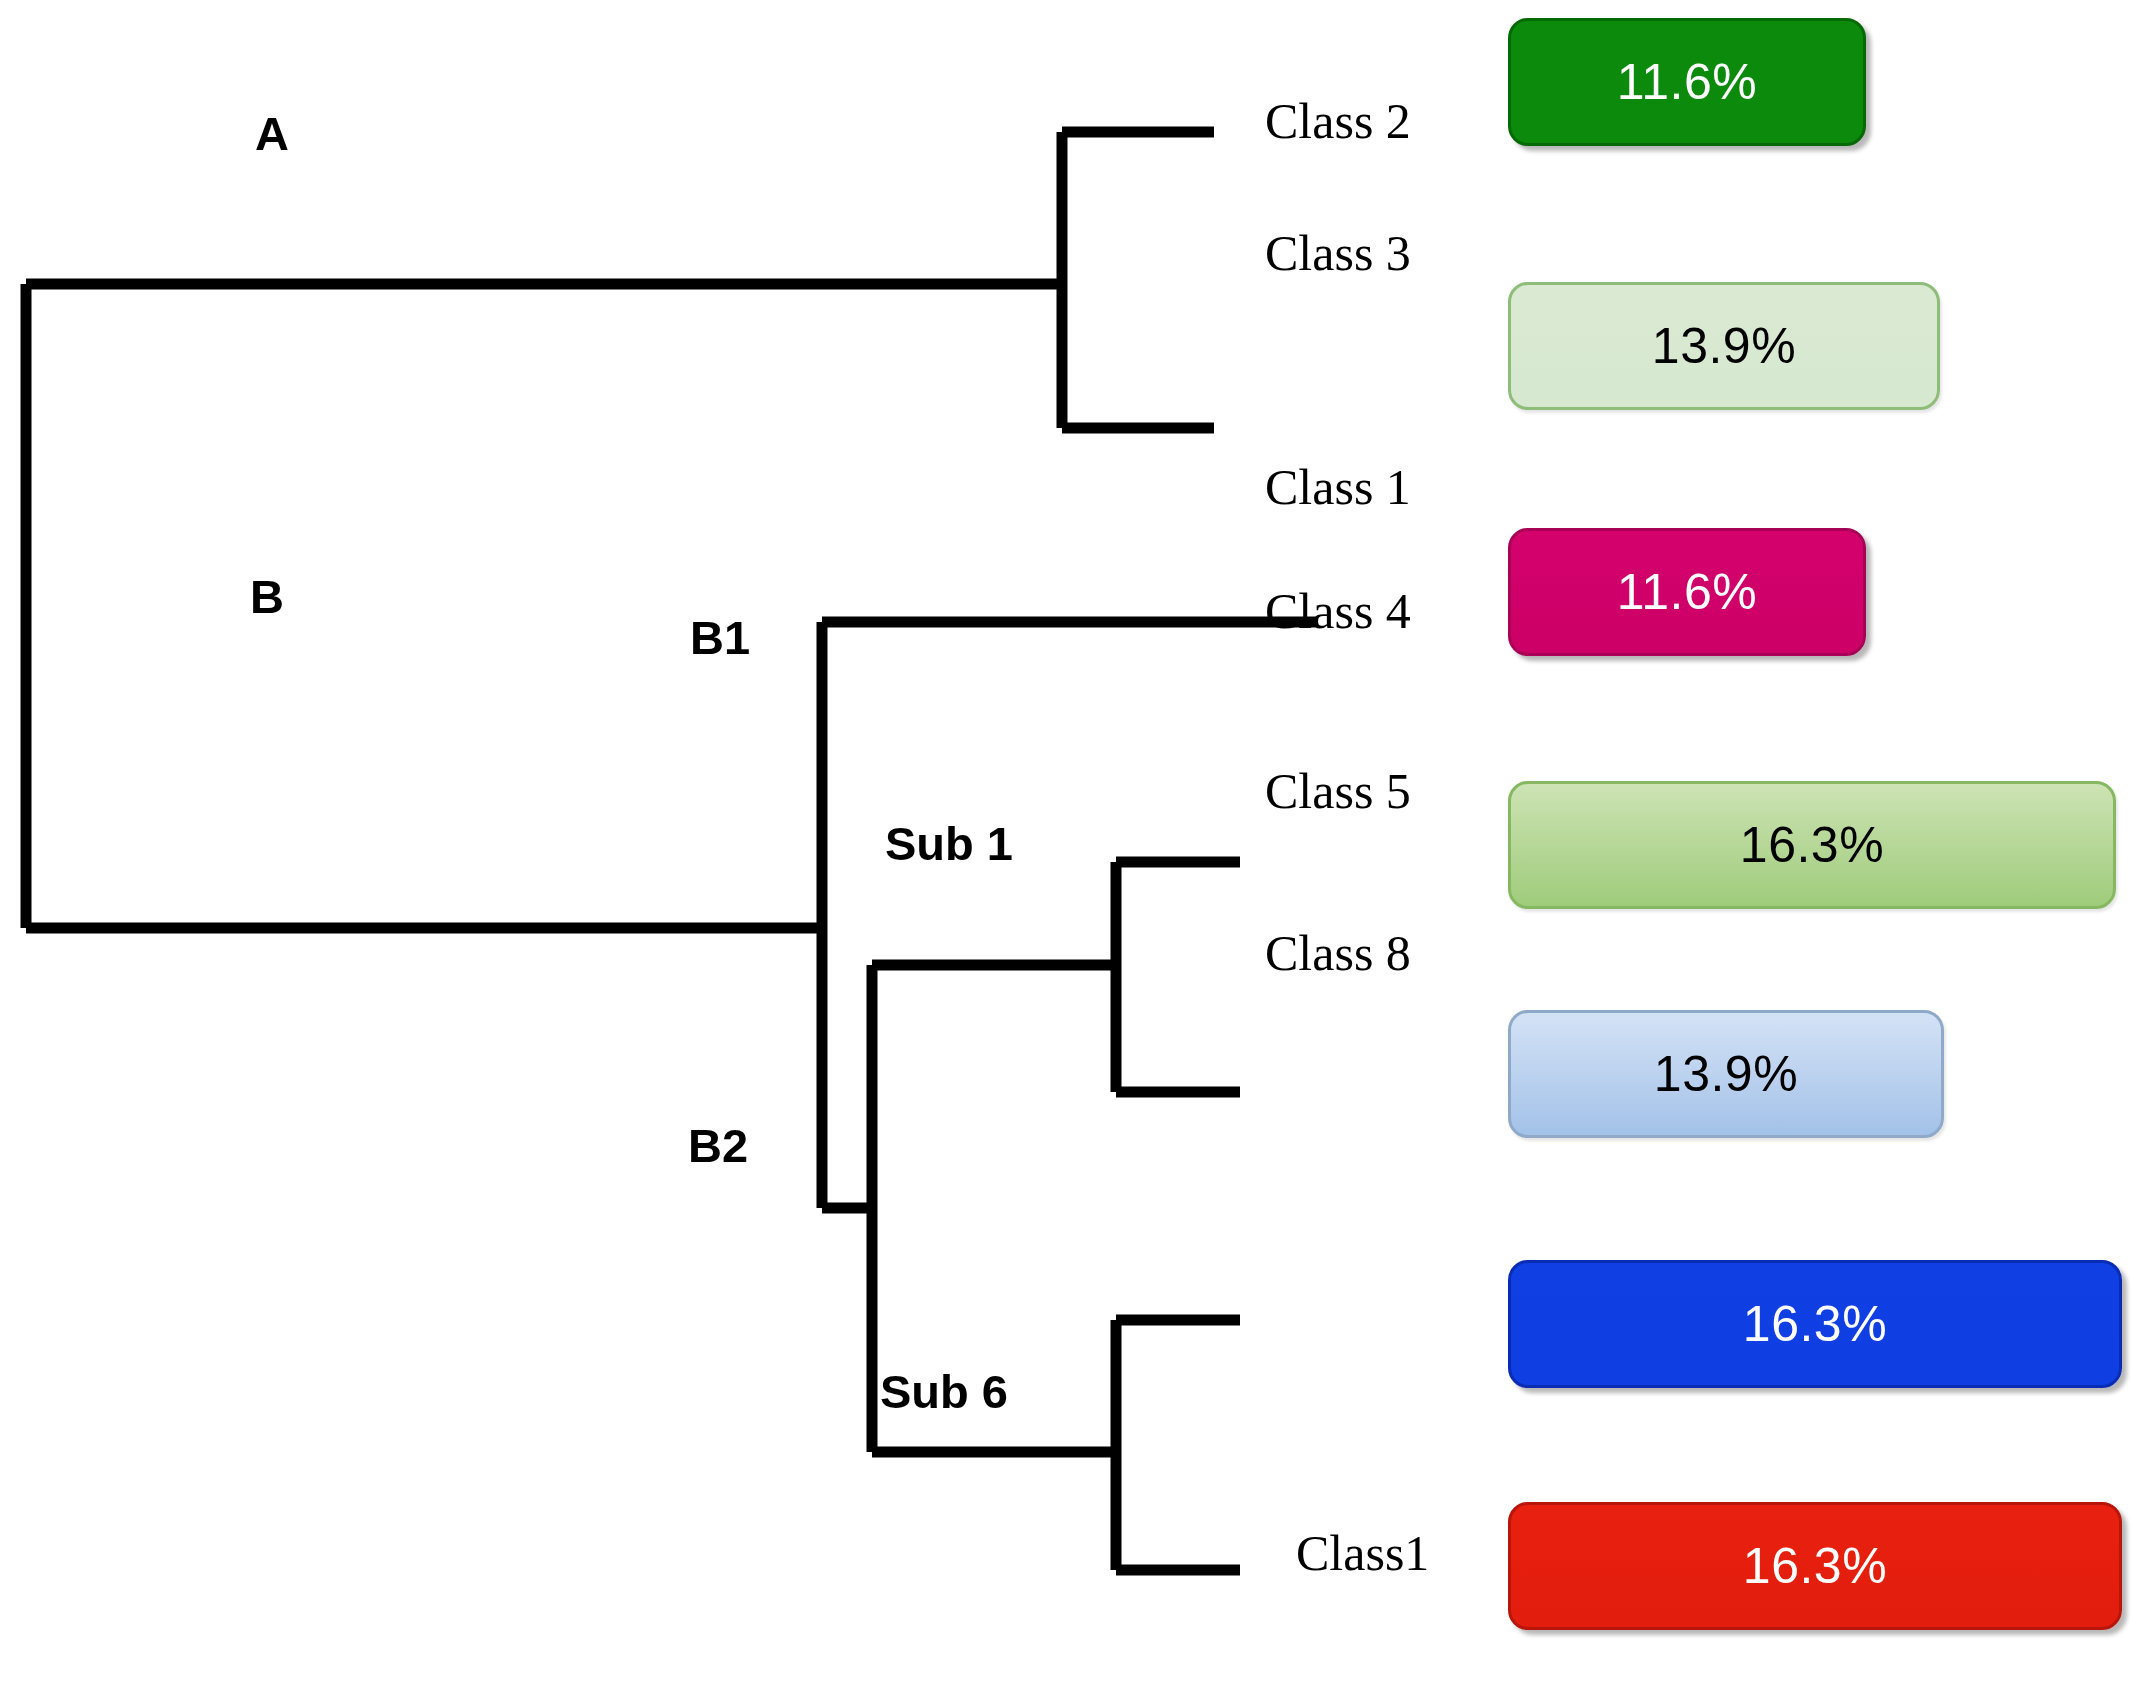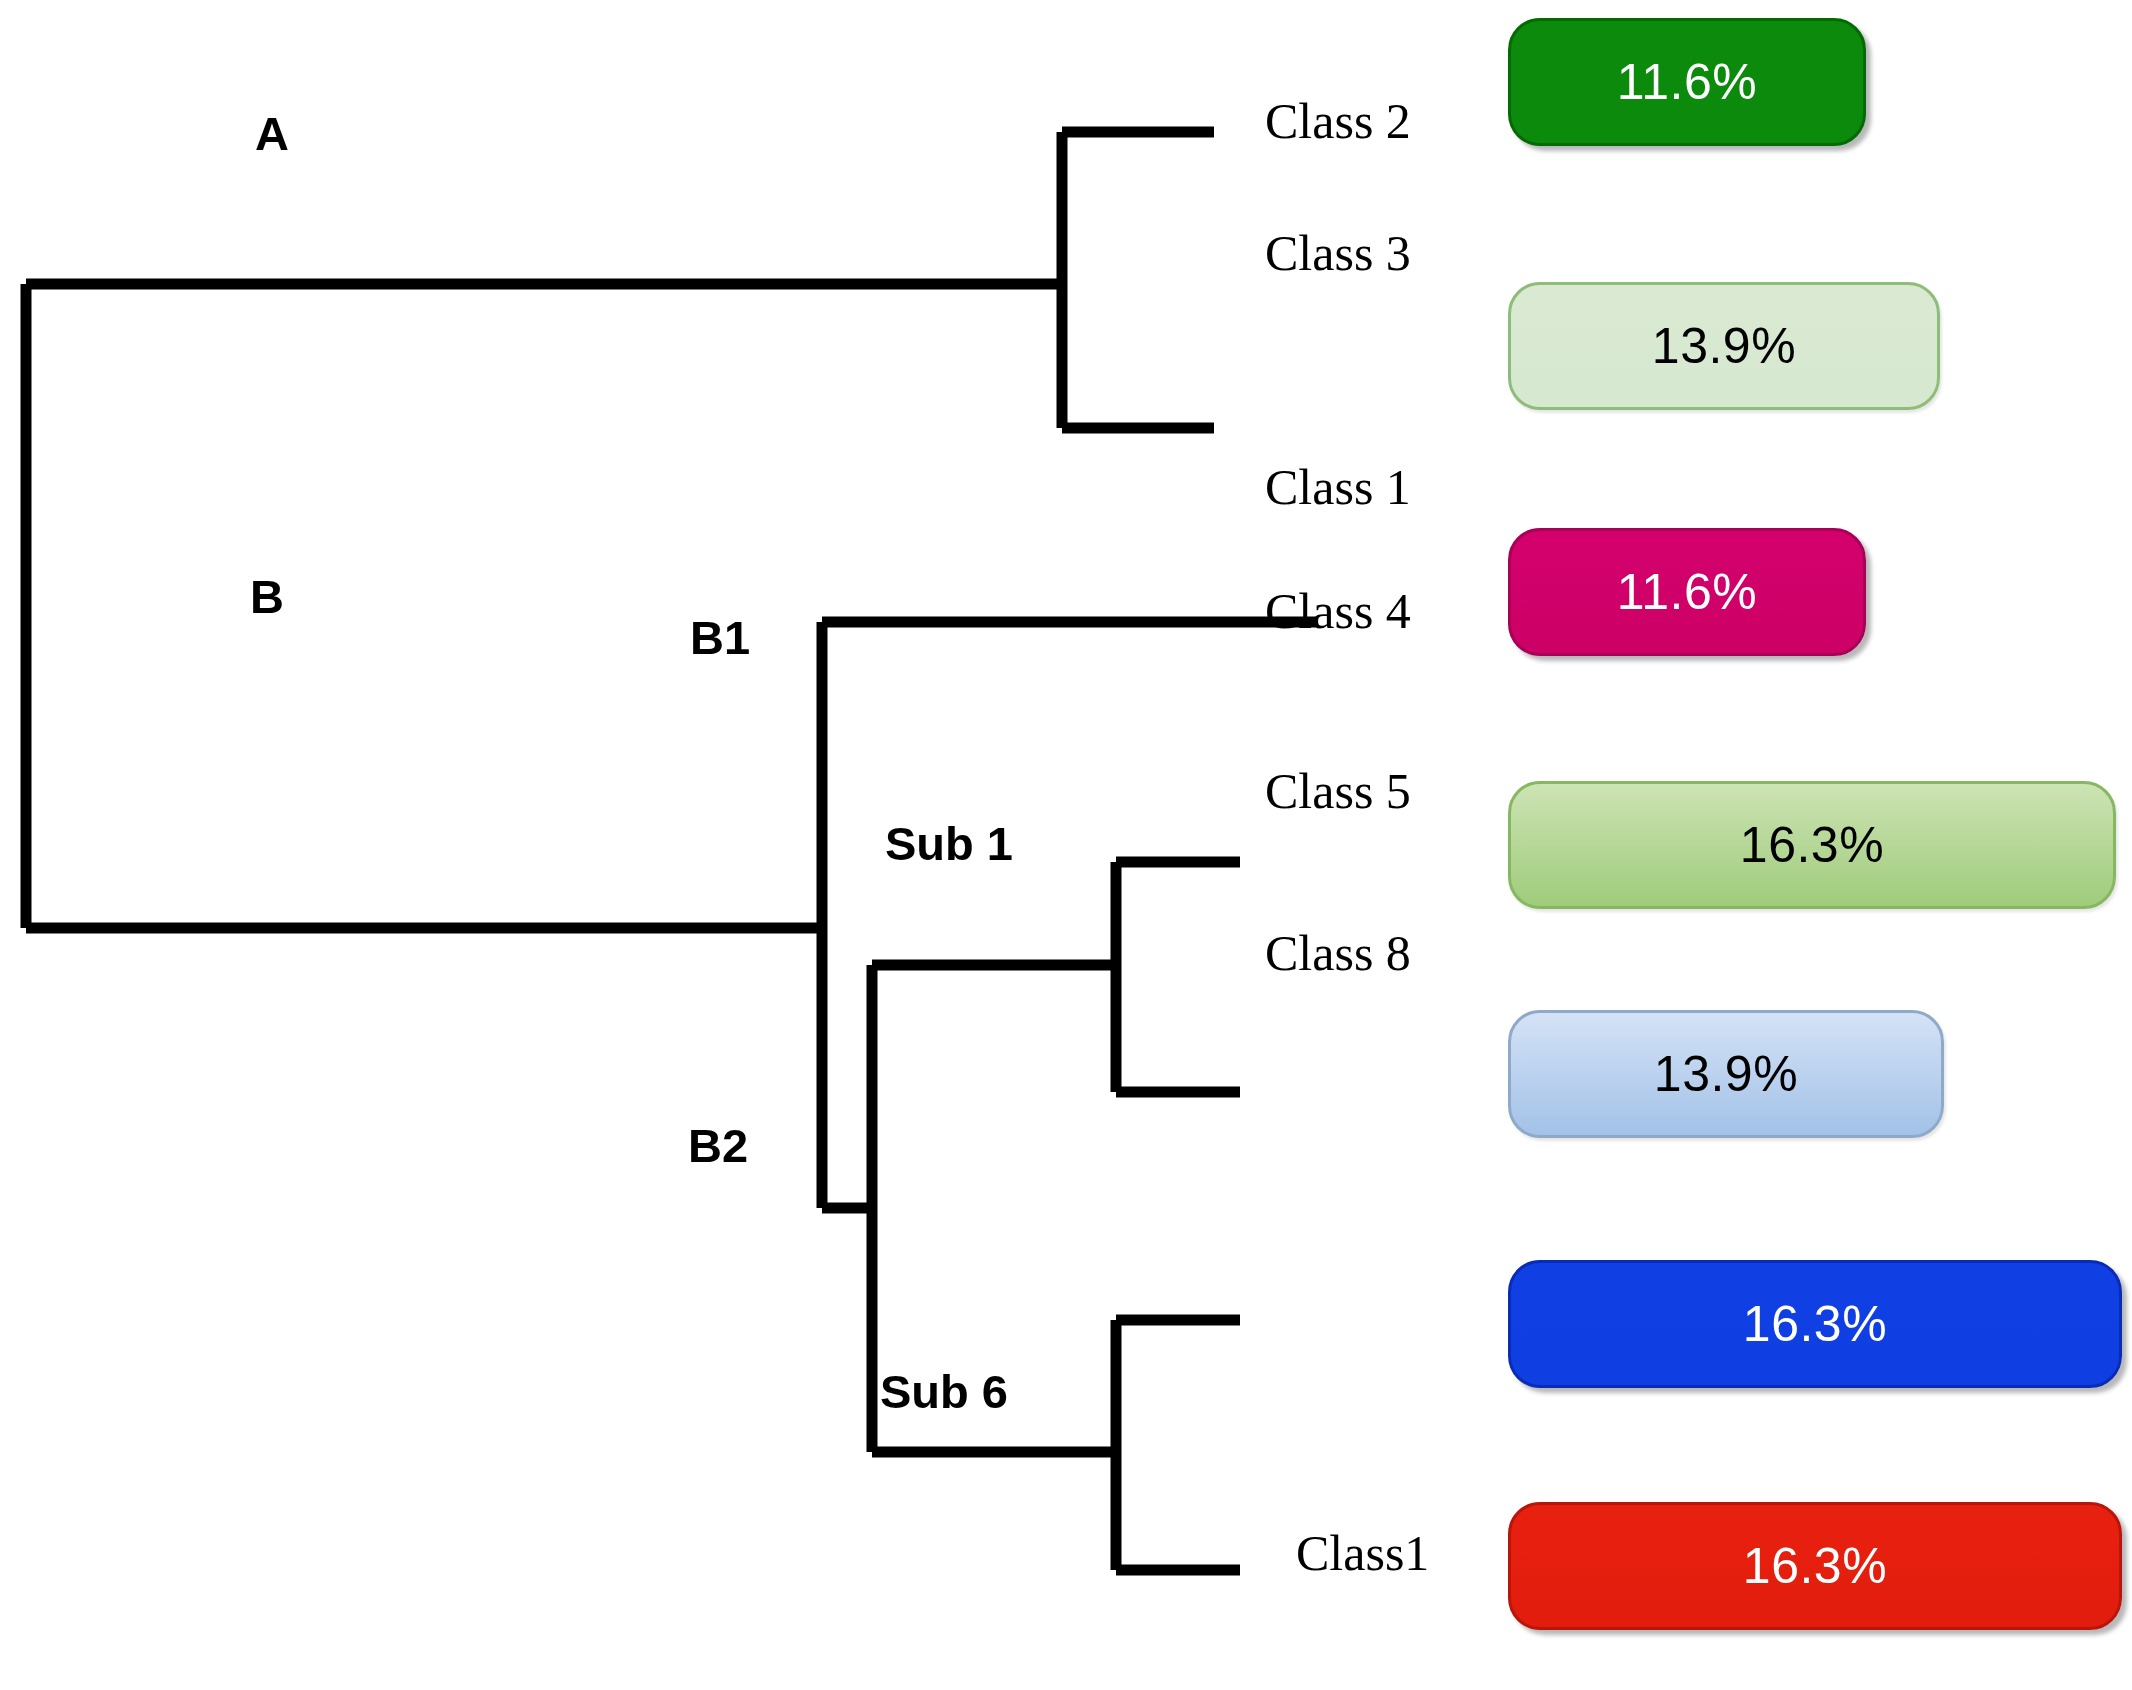--- a/index.html
+++ b/index.html
@@ -46,21 +46,21 @@
     line-height: 1;
   }
 
   
   .pct-box {
     position: absolute;
     box-sizing: border-box;
     display: flex;
     align-items: center;
     justify-content: center;
-    border-radius: 32px;
+    border-radius: 20px;
     font-family: "Liberation Sans", sans-serif;
     font-size: 50px;
     line-height: 1;
     letter-spacing: 0.5px;
   }
   .pct-box.shadowed {
     box-shadow: 5px 5px 4px rgba(0,0,0,0.28);
   }
   .pct-box.soft {
     box-shadow: 2px 3px 3px rgba(0,0,0,0.10);

